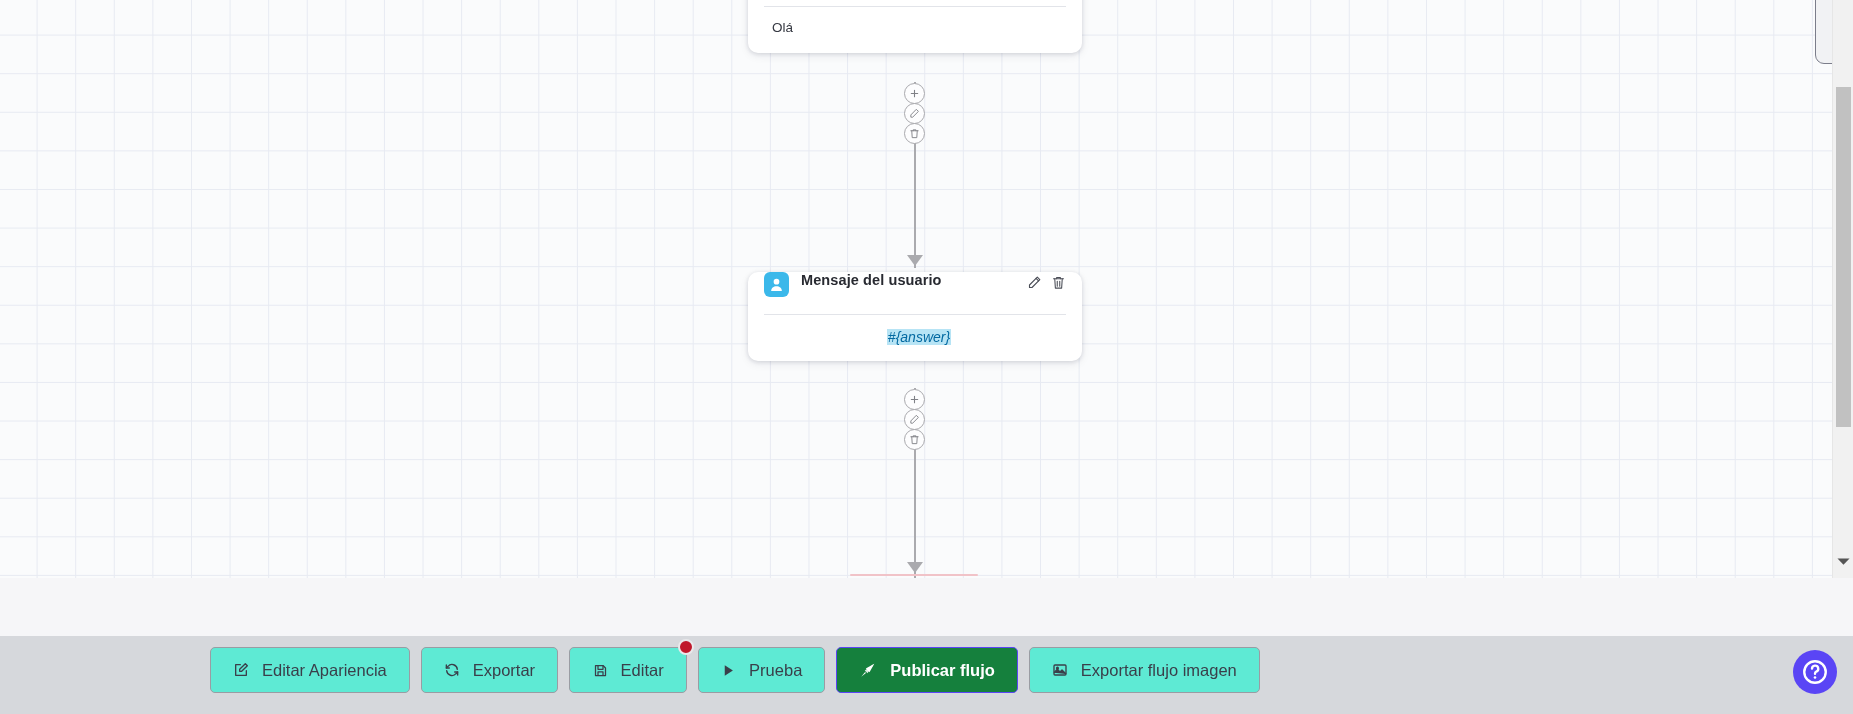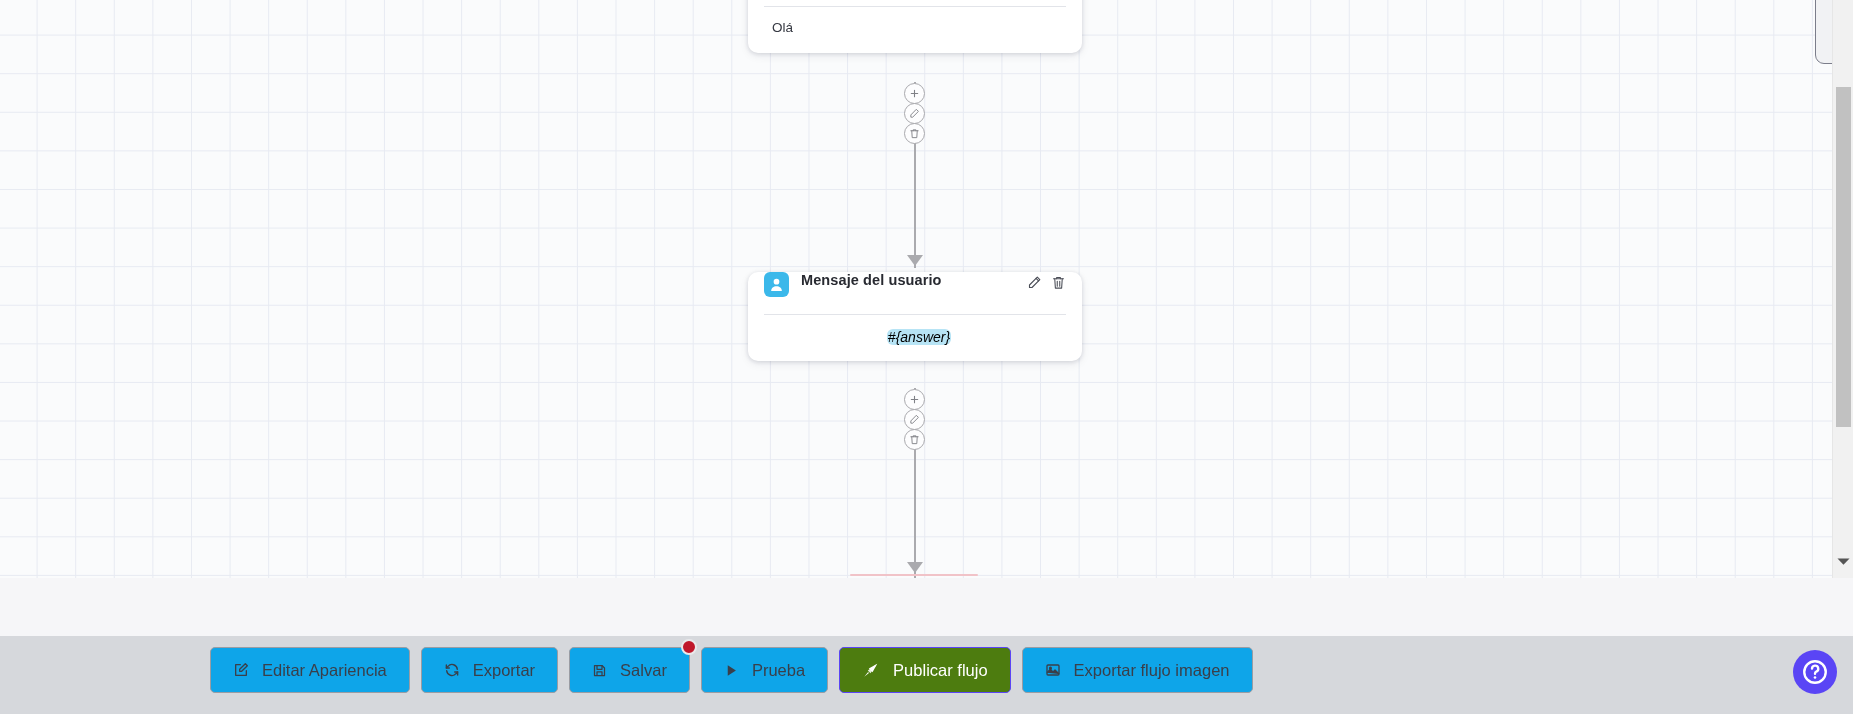--- a/index.html
+++ b/index.html
@@ -57,25 +57,24 @@
   }
   .node-sep { height: 1px; background: #e2e4e9; margin: 0 16px; }
   .node-body {
     padding: 13px 16px 16px 24px;
     font-size: 13.5px; color: #363942;
     min-height: 46px;
   }
   .node-body.center { text-align: center; padding-top: 14px; }
   .var-chip {
     background: #b7e4f5;
-    color: #000000;
+    color: #0369a1;
     font-style: italic;
     font-size: 14px;
     padding: 0 1px;
-    border-radius: 6px;
   }
 
   
   .conn { position: absolute; width: 2px; background: #aaaaae; }
   .arrowhead {
     position: absolute;
     width: 0; height: 0;
     border-left: 8px solid transparent;
     border-right: 8px solid transparent;
     border-top: 11px solid #aaaaae;
@@ -156,33 +155,33 @@
     left: 210px; top: 11px;
     display: flex; align-items: center; gap: 11px;
   }
   .tb-btn {
     position: relative;
     height: 46px;
     min-width: 118px;
     padding: 0 22px;
     display: flex; align-items: center; justify-content: center;
     gap: 13px;
-    background: #0ea5e9;
+    background: #5eead4;
     border: 1px solid #9a9ca3;
     border-radius: 5px;
     font-size: 16.5px;
     color: #3a3f4a;
     cursor: pointer;
     white-space: nowrap;
   }
   .tb-btn.primary {
-    background: #4d7c0f;
+    background: #15803d;
     border-color: #5a45f5;
     color: #ffffff;
-    font-weight: normal;
+    font-weight: bold;
     gap: 14px;
   }
   .tb-ico { display: flex; align-items: center; }
   .tb-ico svg { display: block; }
   .badge-dot {
     position: absolute;
     top: -9px; right: -8px;
     width: 16px; height: 16px;
     border-radius: 50%;
     background: #c0182b;
@@ -335,21 +334,21 @@
 
     <div class="tb-btn">
       <span class="badge-dot"></span>
       <span class="tb-ico">
         <svg width="15" height="15" viewBox="0 0 24 24" fill="none" stroke="#3a3f4a" stroke-width="2" stroke-linejoin="round">
           <path d="M4 4h12l4 4v12H4z"></path>
             <path d="M8 4v6h8V4"></path>
             <path d="M8 20v-6h8v6"></path>
         </svg>
       </span>
-      <span>Salvar</span>
+      <span>Editar</span>
     </div>
 
     <div class="tb-btn">
       <span class="tb-ico">
         <svg width="15" height="15" viewBox="0 0 24 24" fill="#3a3f4a">
           <path d="M6 3.5 L19 12 L6 20.5 Z"></path>
         </svg>
       </span>
       <span>Prueba</span>
     </div>

